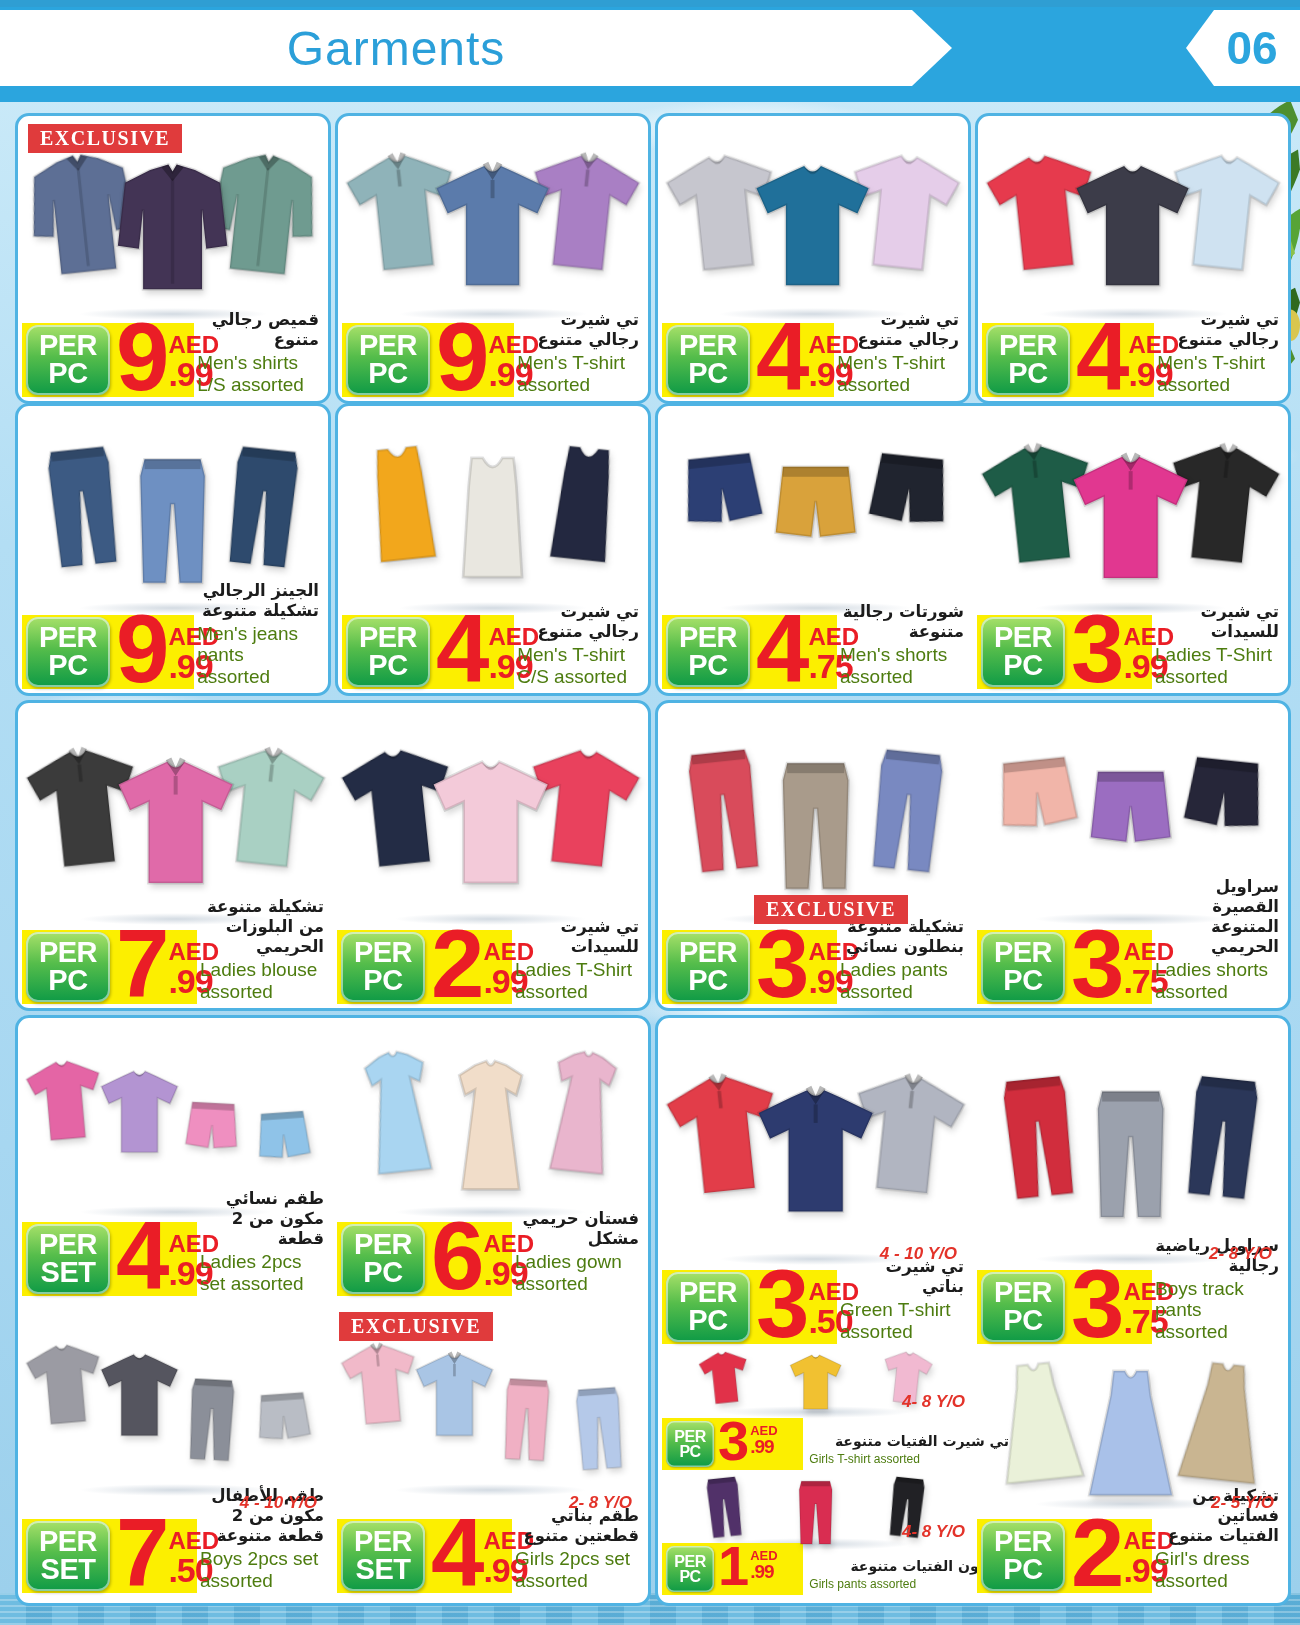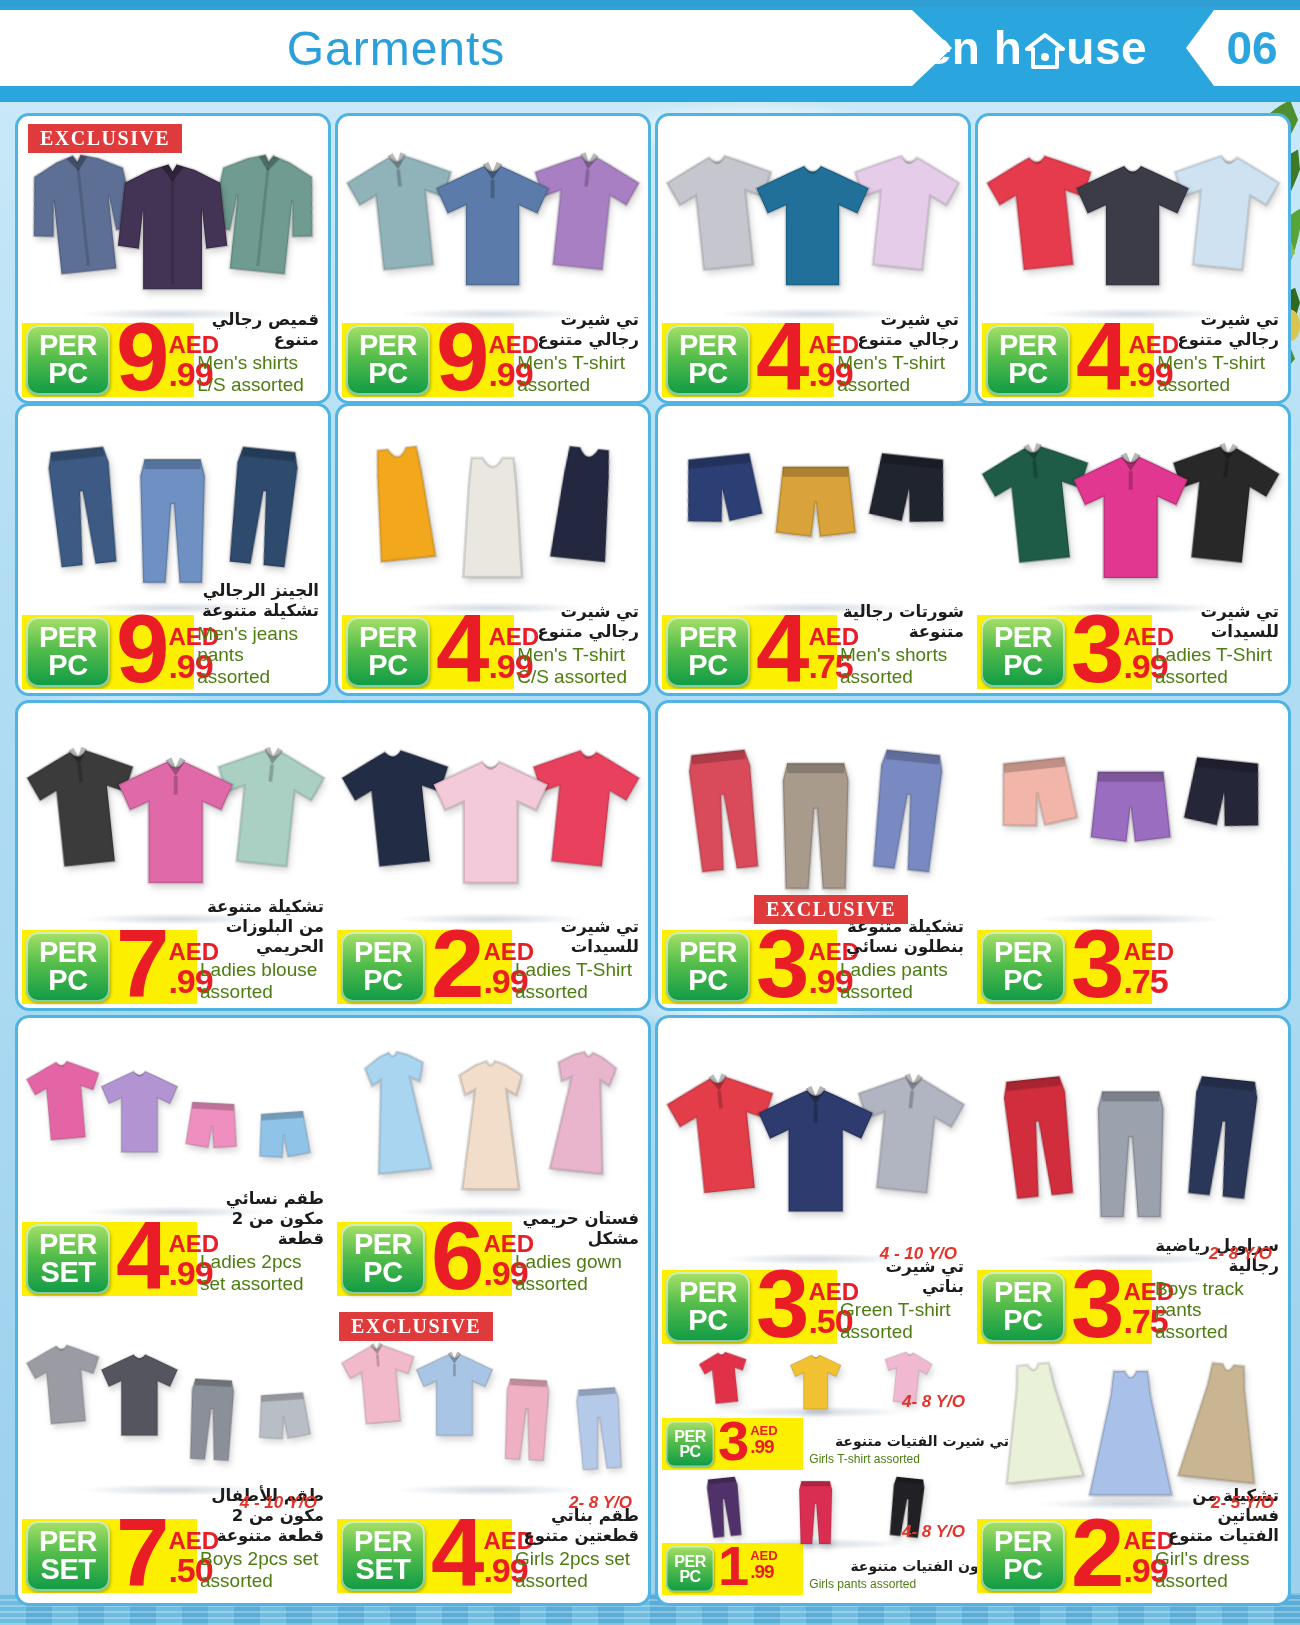--- a/index.html
+++ b/index.html
@@ -139,28 +139,20 @@
     <path d="M150 150 C115 150 85 175 70 215 C105 205 135 185 155 165 Z" fill="#8CC14B"></path>
     <path d="M150 260 C120 262 95 285 85 320 C115 310 140 292 155 272 Z" fill="#4E8F2F"></path>
     <ellipse cx="150" cy="238" rx="10" ry="16" fill="#D9C64F"></ellipse>
   </svg>
   <div class="water"></div>
 
   <div class="headerband"></div>
   <div class="banner">
     <span class="title">Garments</span>
   </div>
-  <div class="brand">
-    <span>Green h</span>
-      <svg width="40" height="40" viewBox="0 0 40 40">
-        <path d="M20 4 L38 18 L32 18 L32 36 L8 36 L8 18 L2 18 Z" fill="none" stroke="#fff" stroke-width="4" stroke-linejoin="round"></path>
-        <circle cx="20" cy="26" r="4" fill="#fff"></circle>
-      </svg>
-      <span>use</span>
-  </div>
   <div class="pageno">06</div>
 
   <div class="card" style="left:15px;top:113px;width:310px;height:285px">
     <div class="cell" style="inset:0">
       <div class="badge-ex" style="left:10px;top:8px">EXCLUSIVE</div>
       <div class="pi" style="top:8px;height:192px">
           <svg viewBox="0 0 100 100" class="garment" style="color: rgb(93, 111, 149);">
             <use href="#g-shirt" xlink:href="#g-shirt"></use>
           </svg>
           <svg viewBox="0 0 100 100" class="garment" style="color: rgb(67, 52, 85);">
@@ -542,20 +534,24 @@
             <span>PER</span>
             <span>PC</span>
           </div>
         <div class="pr">
             <span class="int">3</span>
             <span class="sub">
               <span class="cur">AED</span>
               <span class="dec">.75</span>
             </span>
           </div>
+        <div class="desc">
+            <div class="ar">سراويل القصيرة المتنوعة الحريمي</div>
+            <div class="en">Ladies shorts assorted</div>
+          </div>
       </div>
     </div>
   </div>
 
   <div class="card" style="left:15px;top:1015px;width:630px;height:585px">
     <div class="cell" style="left:0;top:0;width:50%;height:282px">
       <div class="pi set" style="top:6px;height:190px">
           <svg viewBox="0 0 100 100" class="garment" style="color: rgb(228, 101, 165);">
             <use href="#g-tshirt" xlink:href="#g-tshirt"></use>
           </svg>

